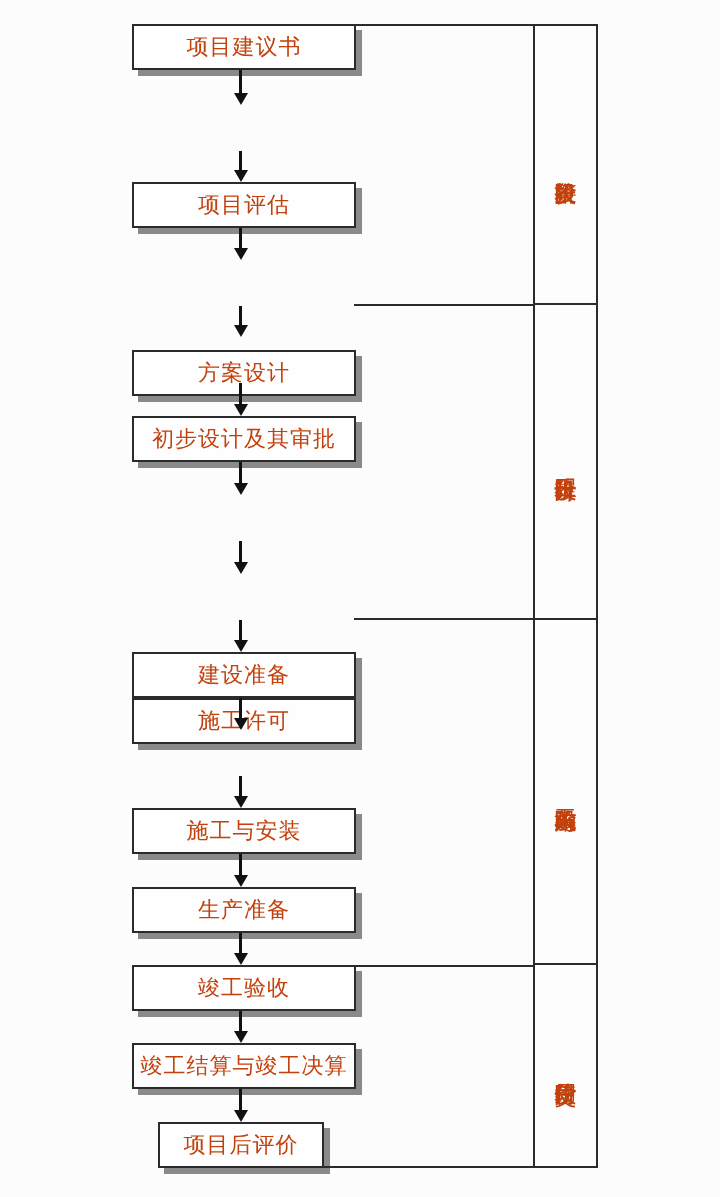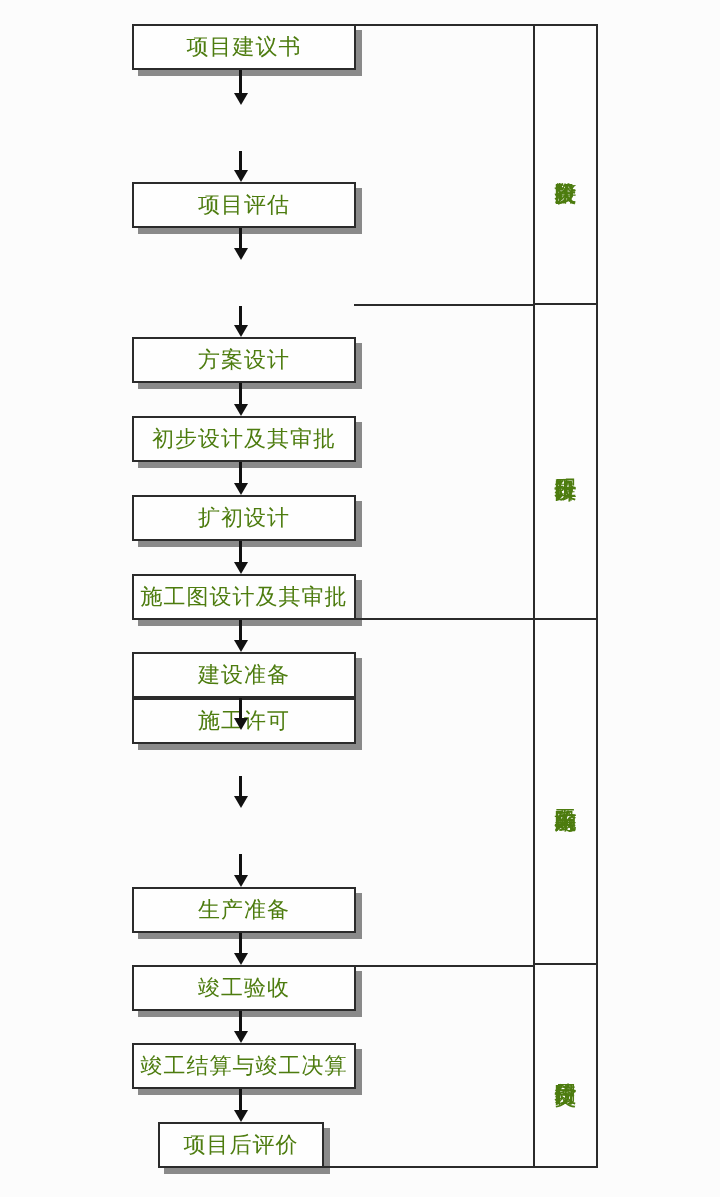--- a/index.html
+++ b/index.html
@@ -2,21 +2,21 @@
 <html><head>
 <meta charset="utf-8">
 <style>
   html,body{margin:0;padding:0;background:#fcfcfc;}
   #canvas{
     position:relative;
     width:720px;height:1197px;
     background:#fcfcfc;
     overflow:hidden;
     font-family:"DejaVu Serif","Liberation Serif",serif;
-    color:#4d7c0f;
+    color:#c2410c;
   }
   .pbox{
     position:absolute;
     box-sizing:border-box;
     width:224px;height:46px;
     left:132px;
     border:2px solid #2b2b2b;
     background:#fefefe;
     box-shadow:6px 6px 0 #8a8a8a;
     display:flex;align-items:center;justify-content:center;
@@ -64,26 +64,25 @@
     height:2px;background:#2b2b2b;
   }
 </style>
 </head>
 <body>
 
 <div id="canvas">
 
   <div class="pbox" style="top:24px">项目建议书</div>
   <div class="pbox" style="top:182px">项目评估</div>
-  <div class="pbox" style="top:337px">方案设计</div>
+  <div class="pbox" style="top:350px">方案设计</div>
   <div class="pbox" style="top:416px">初步设计及其审批</div>
-  <div class="pbox" style="top:495px">扩初设计</div>
-  <div class="pbox" style="top:574px">施工图设计及其审批</div>
   <div class="pbox" style="top:652px">建设准备</div>
   <div class="pbox" style="top:698px">施工许可</div>
+  <div class="pbox" style="top:808px">施工与安装</div>
   <div class="pbox" style="top:887px">生产准备</div>
   <div class="pbox" style="top:965px">竣工验收</div>
   <div class="pbox" style="top:1043px">竣工结算与竣工决算</div>
   <div class="pbox" style="top:1122px;left:158px;width:166px">项目后评价</div>
 
   <div class="arrow" style="top:70px;height:35px">
       <span class="shaft"></span>
       <span class="head"></span>
     </div>
   <div class="arrow" style="top:151px;height:31px">

